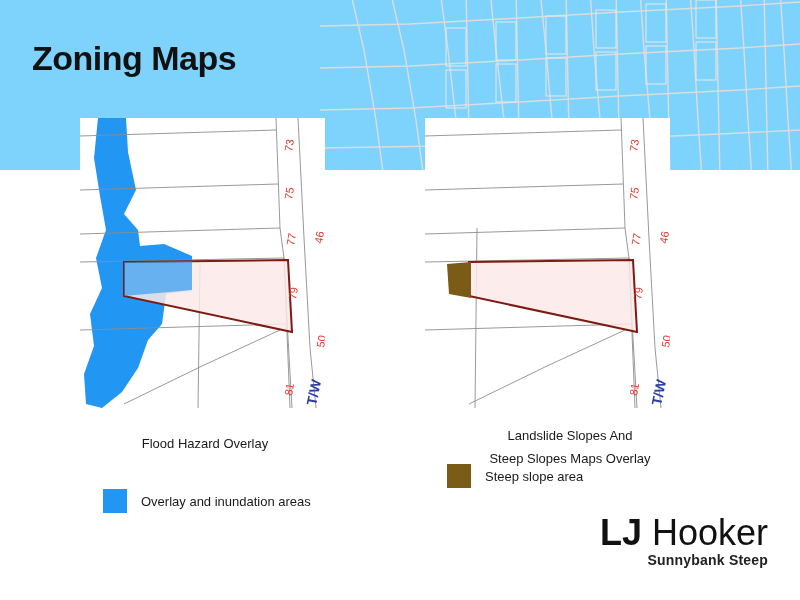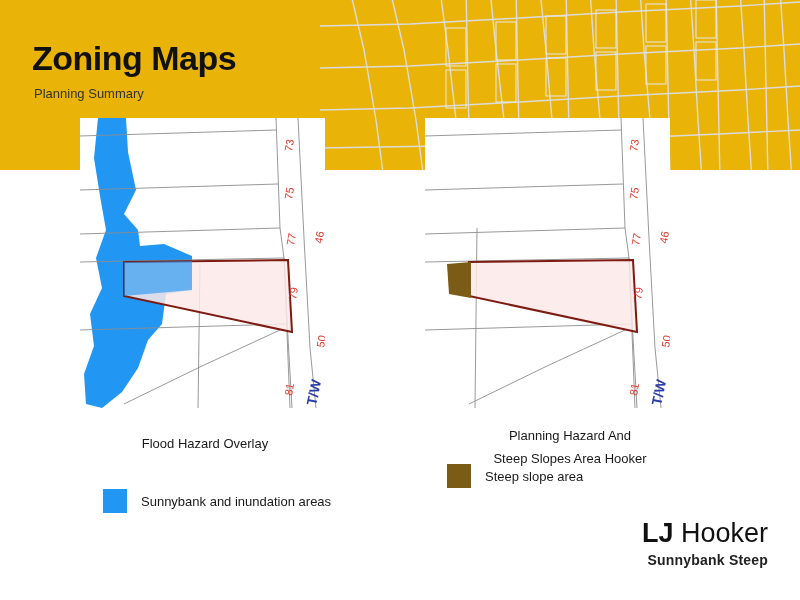--- a/index.html
+++ b/index.html
@@ -21,21 +21,21 @@
     height: 600px;
     background: #ffffff;
     overflow: hidden;
   }
   
   .banner {
     position: absolute;
     left: 0; top: 0;
     width: 800px;
     height: 170px;
-    background: #eab308;
+    background: #7dd3fc;
     overflow: hidden;
   }
   .banner .mapart {
     position: absolute;
     left: 320px;
     top: -10px;
     width: 480px;
     height: 190px;
   }
   .title-block {
@@ -107,21 +107,21 @@
     white-space: nowrap;
   }
   
   .brand {
     position: absolute;
     right: 32px;
     bottom: 32px;
     text-align: right;
   }
   .brand-name {
-    font-size: 27px;
+    font-size: 36px;
     color: #111111;
     line-height: 30px;
     font-weight: normal;
     margin-left: 44px;
   }
   .brand-name .lj {
     font-weight: bold;
   }
   .brand-sub {
     font-size: 14px;
@@ -180,21 +180,20 @@
         <rect x="126" y="80" width="20" height="38"></rect>
         <rect x="176" y="74" width="20" height="38"></rect>
         <rect x="226" y="68" width="20" height="38"></rect>
         <rect x="276" y="62" width="20" height="38"></rect>
         <rect x="326" y="56" width="20" height="38"></rect>
         <rect x="376" y="52" width="20" height="38"></rect>
       </g>
     </svg>
     <div class="title-block">
       <h1 class="title">Zoning Maps</h1>
-      <div class="subtitle">Planning Summary</div>
     </div>
   </div>
 
   <div class="panel panel-left">
     <svg viewBox="0 0 245 290" width="245" height="290">
       <rect x="0" y="0" width="245" height="290" fill="#ffffff"></rect>
 
       <g>
         <path d="M18,0 L46,0 L48,34 L56,72 L44,96 L58,112 L60,128 L84,126 L112,138 L112,172 L86,176 L82,206 L68,222 L58,250 L42,274 L22,290 L6,286 L4,256 L14,228 L10,196 L22,170 L16,140 L26,112 L20,78 L14,40 Z" fill="#2196f3"></path>
       </g>
@@ -225,21 +224,21 @@
       <text class="lotnum" x="212" y="278" transform="rotate(-80 212 278)">81</text>
       <text class="lotnum" x="242" y="126" transform="rotate(-80 242 126)">46</text>
       <text class="lotnum" x="244" y="230" transform="rotate(-80 244 230)">50</text>
 
       <text class="streetname" x="236" y="288" transform="rotate(-78 236 288)">T/W</text>
     </svg>
   </div>
   <div class="caption caption-left">Flood Hazard Overlay</div>
   <div class="legend legend-left">
     <span class="swatch" style="background:#2196f3"></span>
-    <span class="legend-label">Sunnybank and inundation areas</span>
+    <span class="legend-label">Overlay and inundation areas</span>
   </div>
 
   <div class="panel panel-right">
     <svg viewBox="0 0 245 290" width="245" height="290">
       <rect x="0" y="0" width="245" height="290" fill="#ffffff"></rect>
 
       <g stroke="#8d8d8d" stroke-width="0.9" fill="none">
         <path d="M0,18 L196,12"></path>
         <path d="M0,72 L198,66"></path>
         <path d="M0,116 L200,110"></path>
@@ -263,22 +262,22 @@
       <text class="lotnum" x="214" y="128" transform="rotate(-80 214 128)">77</text>
       <text class="lotnum" x="216" y="182" transform="rotate(-80 216 182)">79</text>
       <text class="lotnum" x="212" y="278" transform="rotate(-80 212 278)">81</text>
       <text class="lotnum" x="242" y="126" transform="rotate(-80 242 126)">46</text>
       <text class="lotnum" x="244" y="230" transform="rotate(-80 244 230)">50</text>
 
       <text class="streetname" x="236" y="288" transform="rotate(-78 236 288)">T/W</text>
     </svg>
   </div>
   <div class="caption caption-right">
-    <div>Planning Hazard And</div>
-    <div>Steep Slopes Area Hooker</div>
+    <div>Landslide Slopes And</div>
+    <div>Steep Slopes Maps Overlay</div>
   </div>
   <div class="legend legend-right">
     <span class="swatch" style="background:#7a5c16"></span>
     <span class="legend-label">Steep slope area</span>
   </div>
 
   <div class="brand">
     <div class="brand-name"><span class="lj">LJ</span><span> Hooker</span></div>
     <div class="brand-sub">Sunnybank Steep</div>
   </div>

